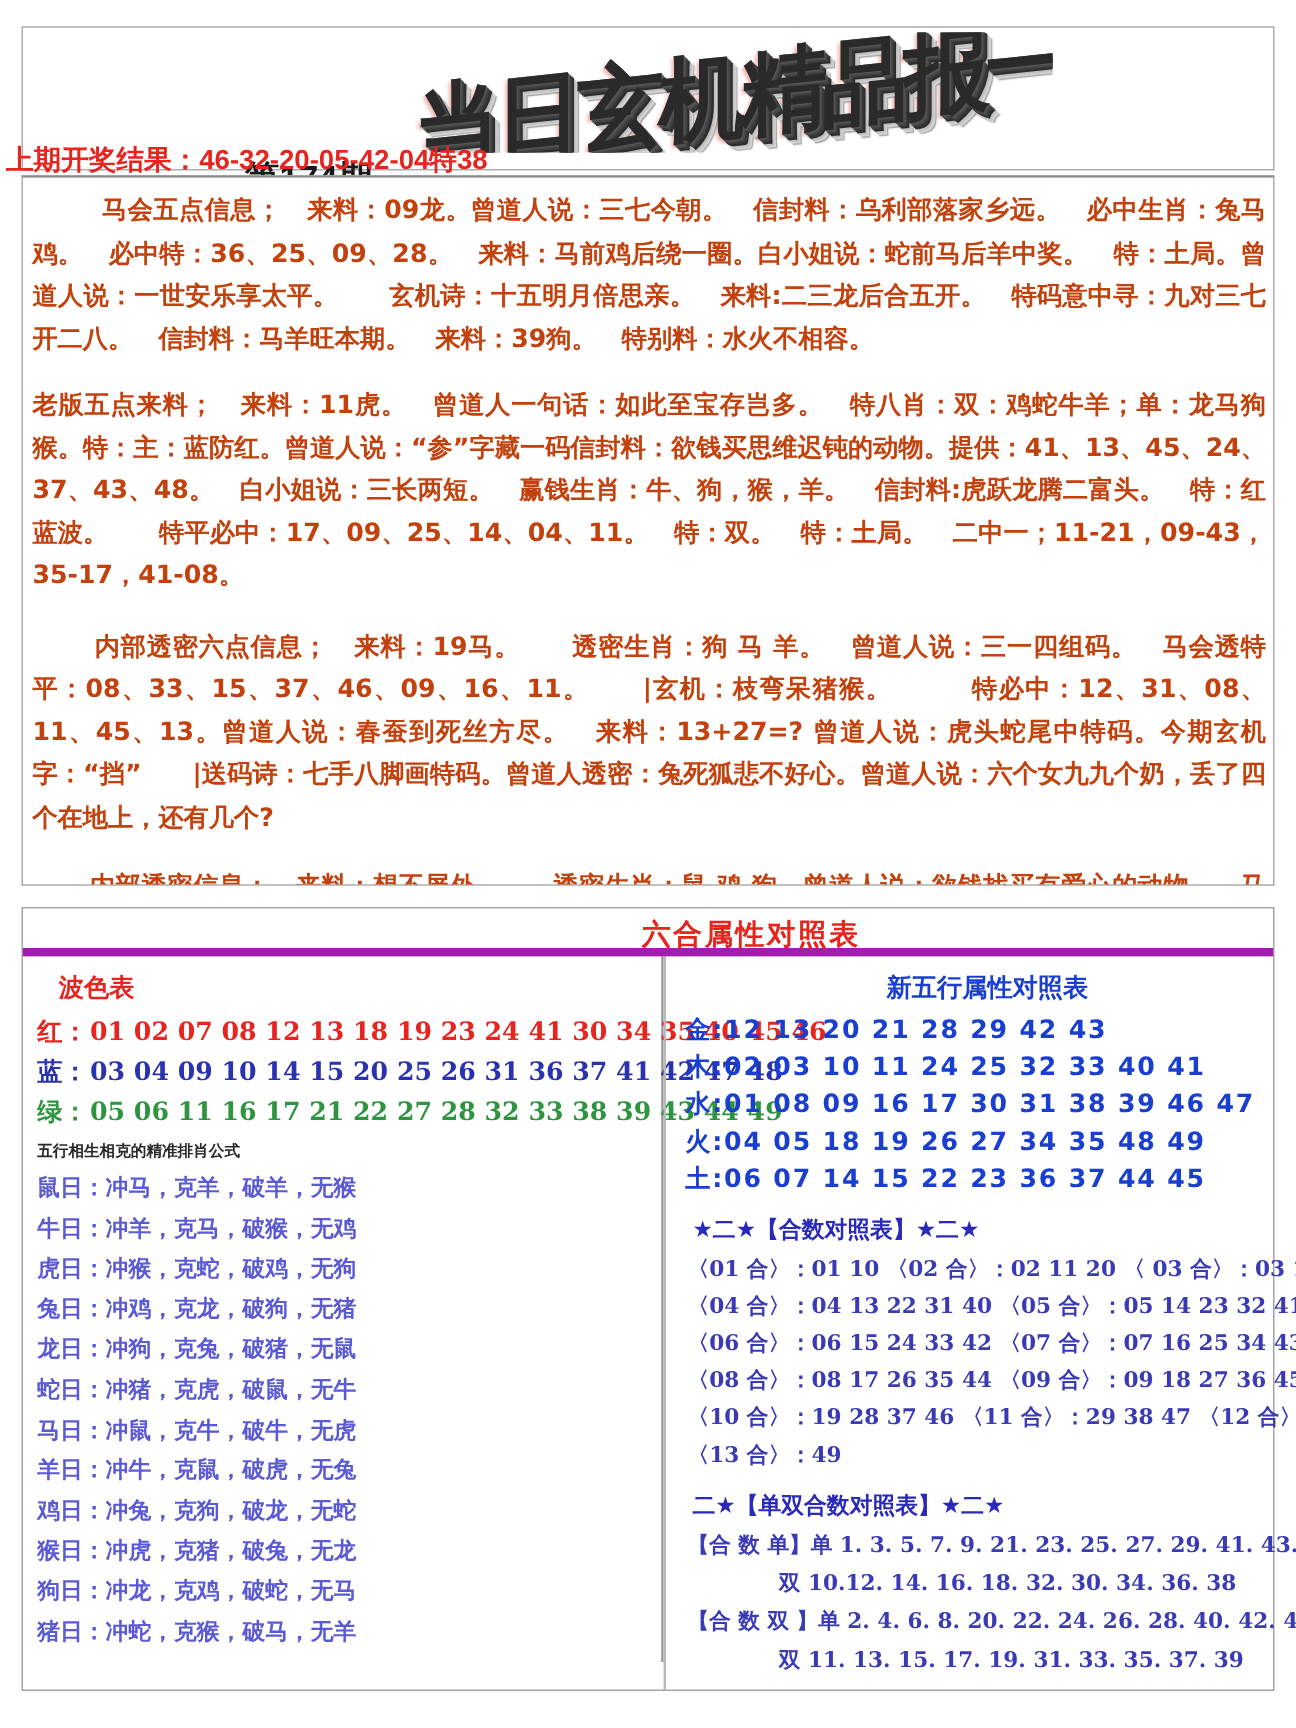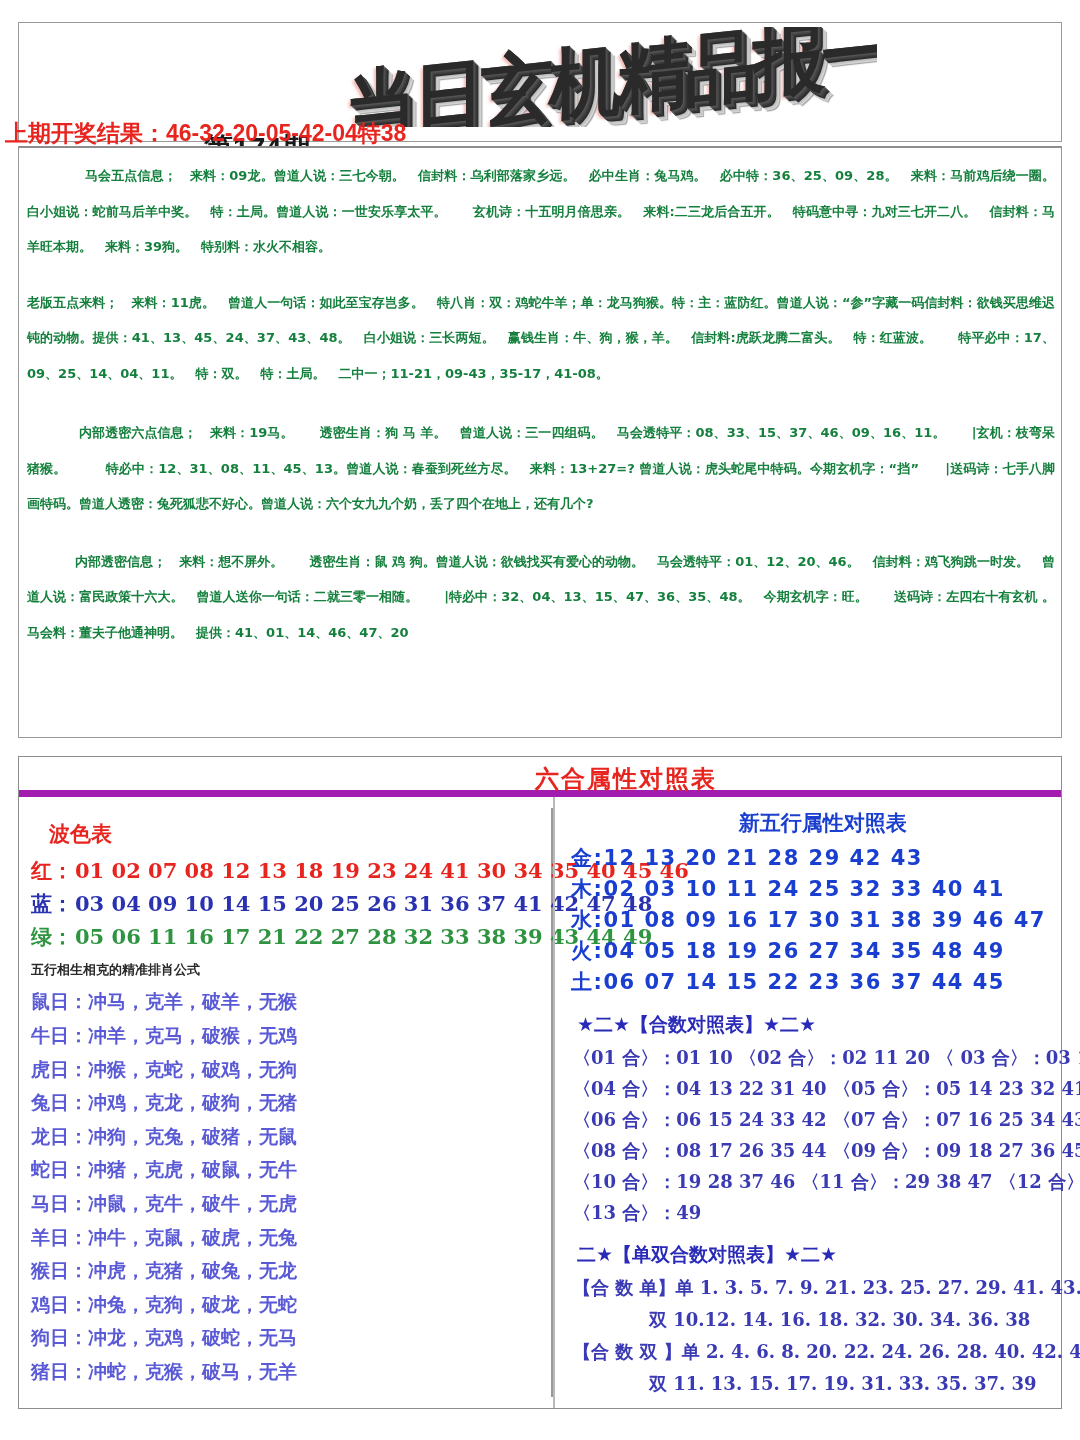--- a/index.html
+++ b/index.html
@@ -121,23 +121,23 @@
     border-top: 2px solid #8d8d8d;
     background: #ffffff;
     box-sizing: border-box;
     height: 592px;
     overflow: hidden;
   }
 
   .para {
     font-family: "DejaVu Sans", "Liberation Sans", sans-serif;
     font-weight: bold;
-    font-size: 13px;
+    font-size: 21px;
     line-height: 35.5px;
-    color: #15803d;
+    color: #c2410c;
     text-align: justify;
     text-align-last: left;
     letter-spacing: 0px;
     margin: 0;
     padding: 0 6px 0 8px;
     text-justify: inter-character;
   }
   .para.p1 { padding-top: 10px; text-indent: 58px; }
   .para.p2 { padding-top: 20px; text-indent: 0px; }
   .para.p3 { padding-top: 24px; text-indent: 52px; }
@@ -163,21 +163,21 @@
     text-align: center;
     font-size: 24px;
     font-weight: bold;
     color: #e8241f;
     font-family: "DejaVu Sans", sans-serif;
     letter-spacing: 2px;
     transform: translateX(86px);
   }
   .bottom-cols {
     display: flex;
-    align-items: center;
+    align-items: flex-start;
     min-height: 610px;
   }
   .col-left {
     width: 534px;
     border-right: 2px solid #9a9a9a;
     box-sizing: border-box;
     padding: 8px 0 8px 10px;
   }
   .col-right {
     flex: 1;
@@ -317,22 +317,22 @@
         <div class="formula-head">五行相生相克的精准排肖公式</div>
 
         <div class="zodiac-row">鼠日：冲马，克羊，破羊，无猴</div>
         <div class="zodiac-row">牛日：冲羊，克马，破猴，无鸡</div>
         <div class="zodiac-row">虎日：冲猴，克蛇，破鸡，无狗</div>
         <div class="zodiac-row">兔日：冲鸡，克龙，破狗，无猪</div>
         <div class="zodiac-row">龙日：冲狗，克兔，破猪，无鼠</div>
         <div class="zodiac-row">蛇日：冲猪，克虎，破鼠，无牛</div>
         <div class="zodiac-row">马日：冲鼠，克牛，破牛，无虎</div>
         <div class="zodiac-row">羊日：冲牛，克鼠，破虎，无兔</div>
+        <div class="zodiac-row">鸡日：冲兔，克狗，破龙，无蛇</div>
         <div class="zodiac-row">猴日：冲虎，克猪，破兔，无龙</div>
-        <div class="zodiac-row">鸡日：冲兔，克狗，破龙，无蛇</div>
         <div class="zodiac-row">狗日：冲龙，克鸡，破蛇，无马</div>
         <div class="zodiac-row">猪日：冲蛇，克猴，破马，无羊</div>
       </div>
 
       <div class="col-right">
         <div class="sec-head-blue">新五行属性对照表</div>
 
         <div class="wuxing-row">金:12 13 20 21 28 29 42 43</div>
         <div class="wuxing-row">木:02 03 10 11 24 25 32 33 40 41</div>
         <div class="wuxing-row">水:01 08 09 16 17 30 31 38 39 46 47</div>

